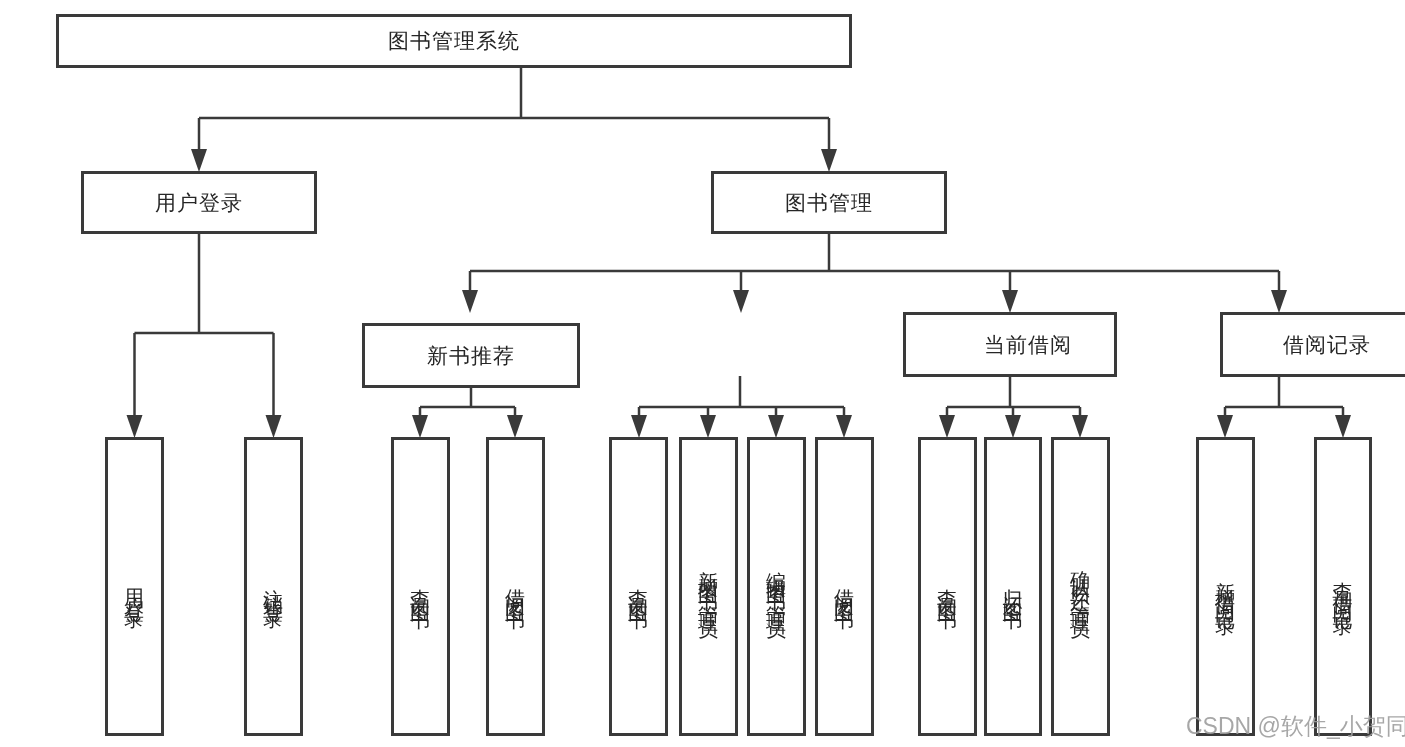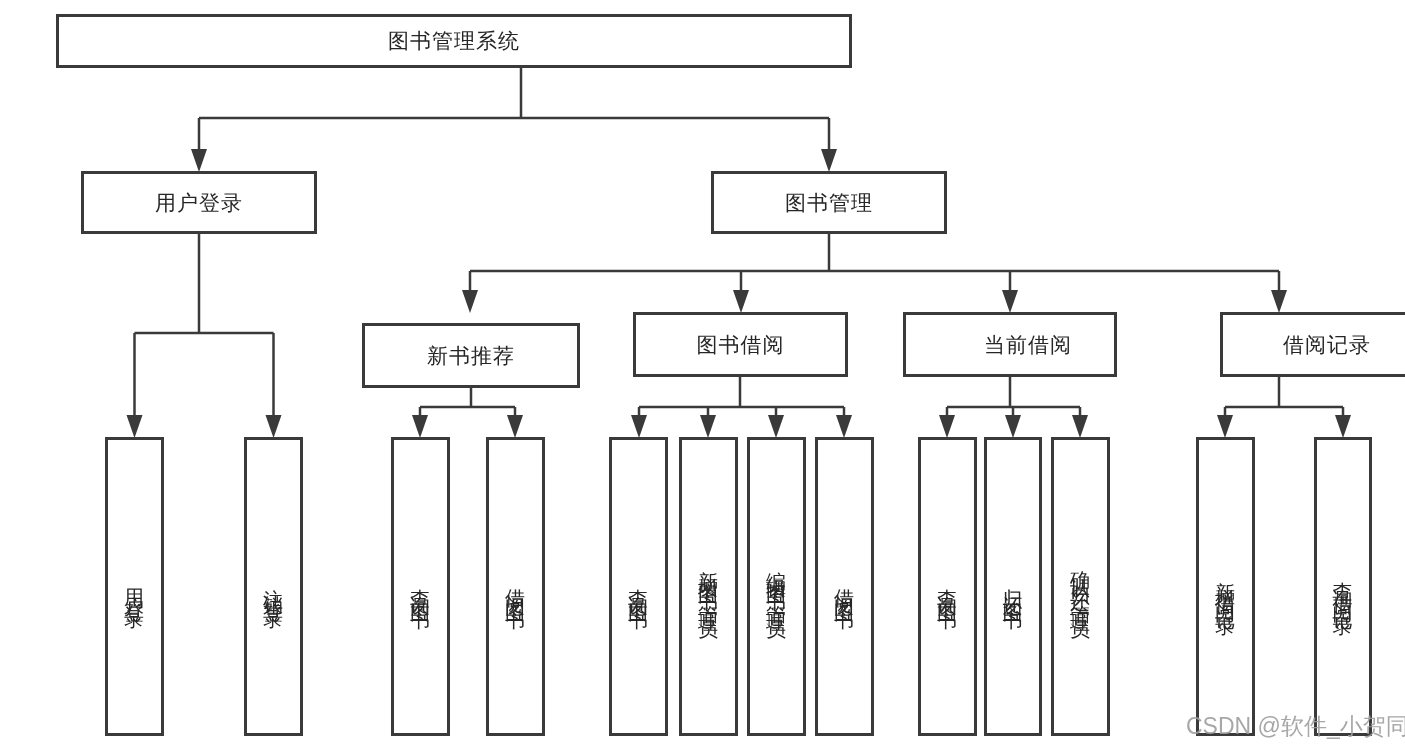--- a/index.html
+++ b/index.html
@@ -99,23 +99,20 @@
   <div class="box" style="left:81px;top:171px;width:236px;height:63px;">
     <span class="hlabel">用户登录</span>
   </div>
   <div class="box" style="left:711px;top:171px;width:236px;height:63px;">
     <span class="hlabel">图书管理</span>
   </div>
 
   <div class="box" style="left:362px;top:312px;width:218px;height:65px;margin-top:11px;">
     <span class="hlabel">新书推荐</span>
   </div>
-  <div class="box" style="left:633px;top:312px;width:215px;height:65px;">
-    <span class="hlabel">图书借阅</span>
-  </div>
   <div class="box" style="left:903px;top:312px;width:214px;height:65px;padding-left:36px;">
     <span class="hlabel">当前借阅</span>
   </div>
   <div class="box" style="left:1172px;top:312px;width:214px;height:65px;margin-left:48px;">
     <span class="hlabel">借阅记录</span>
   </div>
 
   <div class="box" style="left:105px;top:437px;width:59px;height:299px;">
     <span class="vlabel">用户登录</span>
   </div>

